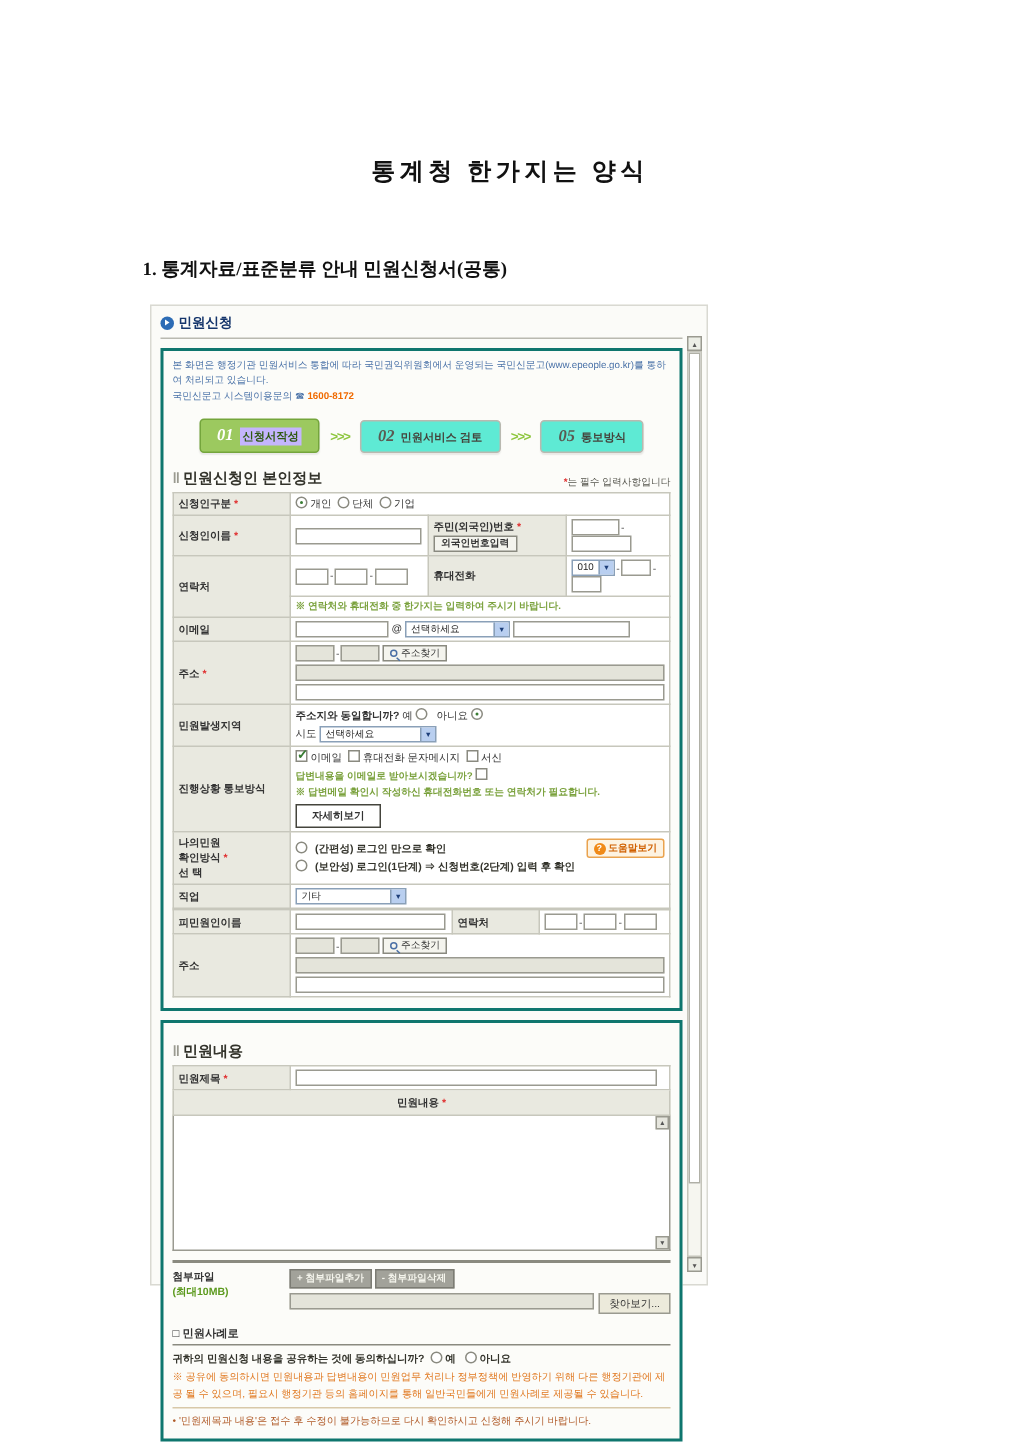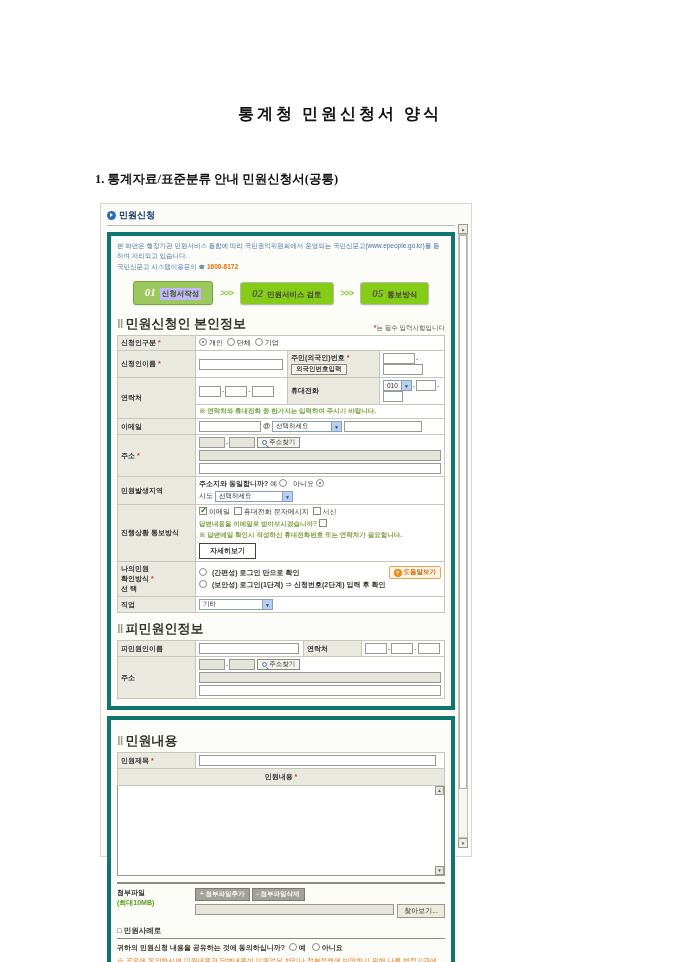--- a/index.html
+++ b/index.html
@@ -15,37 +15,37 @@
   .shot { position:absolute; left:100px; top:203px; width:372px; height:654px;
     background:#fbfbf8; border:1px solid #d9d9d2; font-size:7px; color:#333; }
   .shot-inner { position:absolute; left:6px; top:5px; width:348px; }
 
   .form-header { display:flex; align-items:center; gap:3px; padding-bottom:3px; border-bottom:1px solid #b9b9b0; }
   .hdr-icon { width:9px; height:9px; border-radius:50%; background:#2d6cb5; position:relative; flex:0 0 auto; }
   .hdr-icon::after { content:""; position:absolute; left:3px; top:2px; border-left:3px solid #fff;
     border-top:2.5px solid transparent; border-bottom:2.5px solid transparent; }
   .form-header .t { font-size:9px; font-weight:bold; color:#15356b;text-align:center; }
 
-  .panel { border:4px solid #0f766e; background:#fcfcf9; padding:5px 6px 7px; margin-top:6px; }
+  .panel { border:2px solid #0f766e; background:#fcfcf9; padding:5px 6px 7px; margin-top:6px; }
 
   .notice { color:#4a72a8; font-size:6.5px; line-height:1.6; }
   .notice .phone { color:#f06a00; font-weight:bold; }
 
   .steps { display:flex; align-items:center; justify-content:center; gap:7px; margin:9px 0 10px; }
-  .step { border:1px solid #b9b9b0; background:#84cc16; border-radius:3px; padding:4px 11px;
+  .step { border:1px solid #b9b9b0; background:#5eead4; border-radius:3px; padding:4px 11px;
     display:flex; align-items:baseline; gap:4px; box-shadow:0 1px 1px rgba(0,0,0,.08); }
   .step .num { font-family:"Liberation Serif", serif; font-style:italic; font-weight:bold; font-size:11px; color:#5a5a52; }
   .step .lbl { font-size:7.5px; font-weight:bold; color:#44443c; }
   .step.active { background:#9cc95f; border-color:#74a53c; }
   .step.active .num { color:#fff; }
   .step.active .lbl { color:#2f5a10; background:#c4b5fd; padding:1px 2px; }
   .steps .arrow { color:#8ec63f; font-weight:bold; font-size:9px; letter-spacing:-1px; }
 
   .sec-bar { display:flex; justify-content:space-between; align-items:flex-end; margin:7px 0 2px; }
-  .sec-title { font-size:13px; font-weight:bold; color:#33332b; }
+  .sec-title { font-size:10px; font-weight:bold; color:#33332b; }
   .sec-title .mk { color:#9a9a90; margin-right:2px; }
   .req-note { font-size:6.5px; color:#55554d; }
   .star { color:#e03030; font-weight:bold; }
 
   table.frm { width:100%; border-collapse:collapse; table-layout:fixed; }
   table.frm td { border:1px solid #c7c7bc; padding:2px 3px; vertical-align:middle; font-size:7px; }
   td.lbl { background:#e9e9e0; font-weight:bold; width:78px; vertical-align:top; padding-top:4px; }
   td.midlbl { background:#e9e9e0; font-weight:bold; }
   td.val { background:#fff; }
 
@@ -107,21 +107,21 @@
     font-size:4.5px; color:#555; display:flex; align-items:center; justify-content:center; cursor:pointer; }
   .sb-btn.up { top:0; } .sb-btn.dn { bottom:0; }
   .sb-track { position:absolute; left:0; top:10px; bottom:10px; width:10px; border:1px solid #c4c4ba; background:#f6f6f0; }
   .sb-thumb { position:absolute; left:0; top:0; width:8px; height:92%; background:#ffffff; border:1px solid #b0b0a6; }
 </style>
 </head>
 <body>
 
 <div class="page">
 
-  <div class="doc-title">통계청 민원신청서 양식</div>
+  <div class="doc-title">통계청 한가지는 양식</div>
   <div class="doc-heading">1. 통계자료/표준분류 안내 민원신청서(공통)</div>
 
   <div class="shot">
     <div class="shot-inner">
 
       <div class="form-header">
         <span class="hdr-icon"></span>
         <span class="t">민원신청</span>
       </div>
 
@@ -293,23 +293,20 @@
             <td class="val" colspan="3">
               <span class="sel">
                     <span class="t" style="width:62px">기타</span>
                     <span class="a">▼</span>
                   </span>
             </td>
           </tr>
         </tbody>
           </table>
 
-        <div class="sec-bar">
-          <span class="sec-title"><span class="mk">‖</span><span>피민원인정보</span></span>
-        </div>
 
         <table class="frm">
           <colgroup>
               <col style="width:78px">
               <col style="width:108px">
               <col style="width:58px">
               <col>
             </colgroup>
           <tbody>
               <tr>

